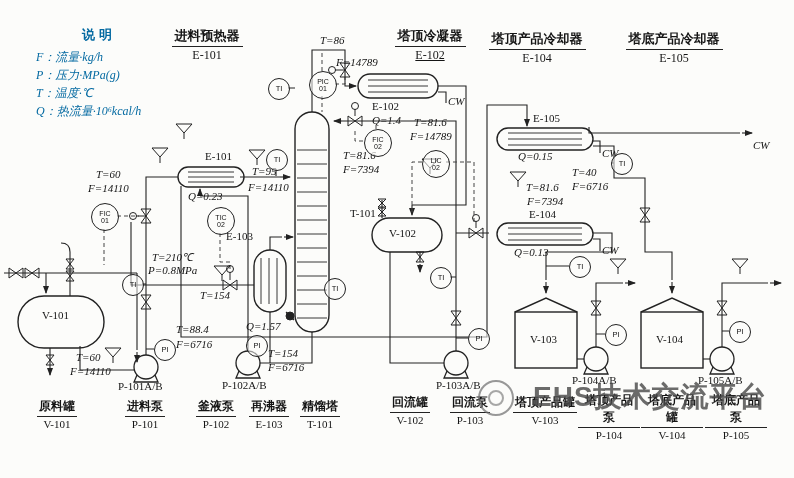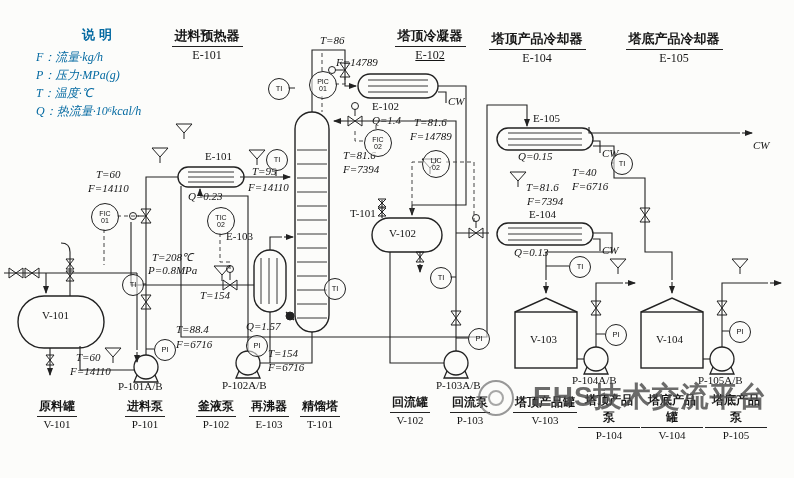--- a/index.html
+++ b/index.html
@@ -227,21 +227,21 @@
   <div class="ann" style="left:518px;top:150px;">Q=0.15</div>
   <div class="ann" style="left:602px;top:147px;">CW</div>
   <div class="ann" style="left:572px;top:166px;">T=40</div>
   <div class="ann" style="left:572px;top:180px;">F=6716</div>
   <div class="ann" style="left:753px;top:139px;">CW</div>
   <div class="ann" style="left:526px;top:181px;">T=81.6</div>
   <div class="ann" style="left:527px;top:195px;">F=7394</div>
   <div class="tag" style="left:529px;top:208px;">E-104</div>
   <div class="ann" style="left:514px;top:246px;">Q=0.13</div>
   <div class="ann" style="left:602px;top:244px;">CW</div>
-  <div class="ann" style="left:152px;top:249px;">T=208℃</div>
+  <div class="ann" style="left:152px;top:249px;">T=210℃</div>
   <div class="ann" style="left:148px;top:264px;">P=0.8MPa</div>
   <div class="ann" style="left:200px;top:289px;">T=154</div>
   <div class="ann" style="left:176px;top:323px;">T=88.4</div>
   <div class="ann" style="left:176px;top:338px;">F=6716</div>
   <div class="ann" style="left:246px;top:320px;">Q=1.57</div>
   <div class="ann" style="left:268px;top:347px;">T=154</div>
   <div class="ann" style="left:268px;top:361px;">F=6716</div>
   <div class="ann" style="left:76px;top:351px;">T=60</div>
   <div class="ann" style="left:70px;top:365px;">F=14110</div>
 

